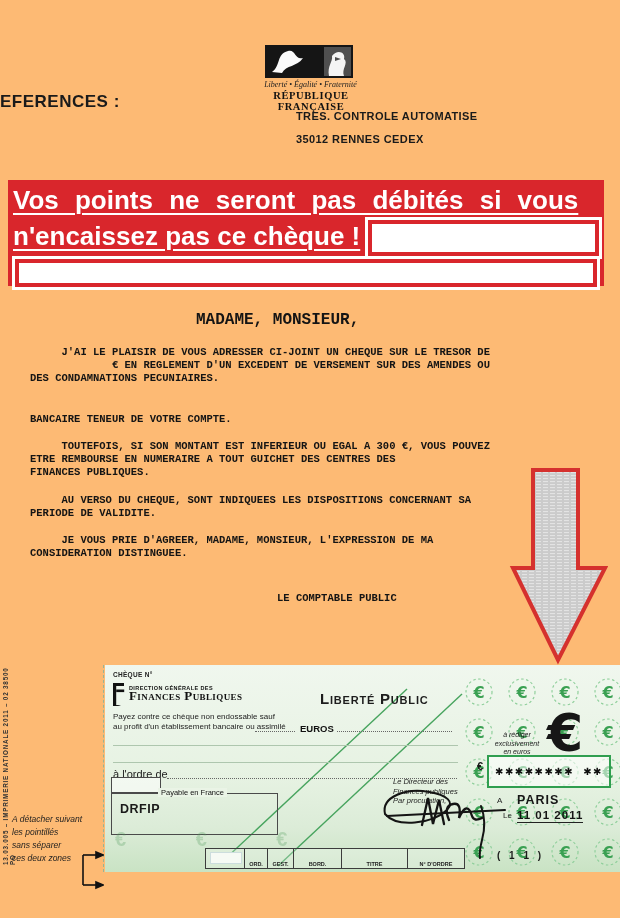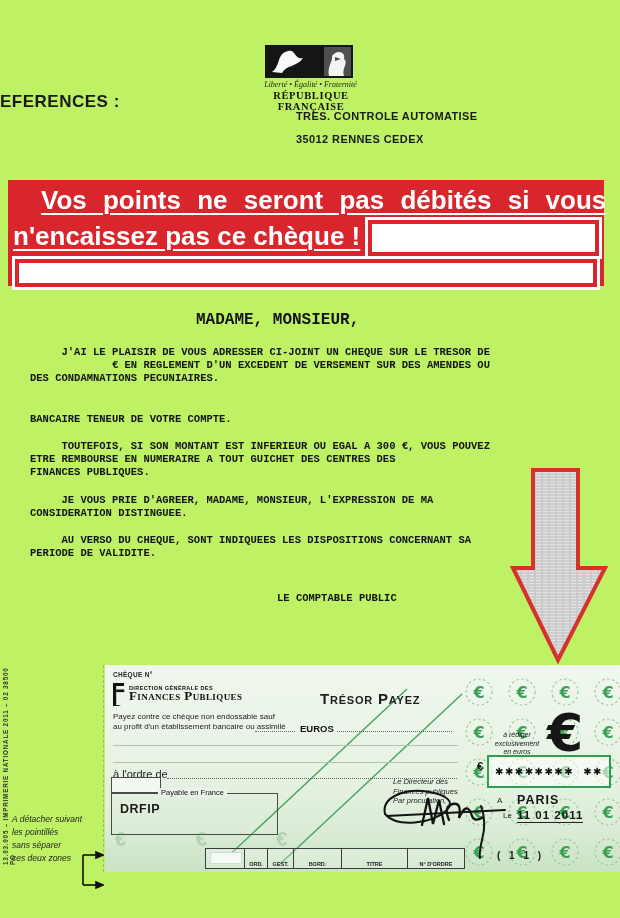--- a/index.html
+++ b/index.html
@@ -1,30 +1,30 @@
 <!DOCTYPE html>
 <html><head>
 <meta charset="utf-8">
 <style>
   html,body{margin:0;padding:0;background:#e9e9e7;}
-  #page{position:relative;width:620px;height:918px;background:#bef264;overflow:hidden;
+  #page{position:relative;width:620px;height:918px;background:#fdba74;overflow:hidden;
         font-family:"Liberation Sans",sans-serif;color:#151515;}
   .abs{position:absolute;}
 
   
   .motto{font-family:"Liberation Serif",serif;font-style:italic;font-size:8px;color:#222;}
   .republique{font-family:"Liberation Serif",serif;font-weight:bold;font-size:10.5px;letter-spacing:.6px;color:#111;}
   .svc{font-weight:bold;font-size:11px;letter-spacing:.4px;color:#1a1a1a;}
   .refs{font-weight:bold;font-size:17px;letter-spacing:.5px;color:#1a1a1a;}
 
   
   #banner{left:8px;top:180px;width:596px;height:106px;background:#d9262c;padding:2px 5px;box-sizing:border-box;}
   .bline{color:#fff;font-weight:bold;font-size:26px;line-height:36px;white-space:nowrap;
          text-decoration:underline;text-decoration-thickness:2px;text-underline-offset:4px;}
-  .bline1{word-spacing:9px;margin-left:28px;}
+  .bline1{word-spacing:9px;}
   #brow2{display:flex;align-items:stretch;height:38px;}
   .whitebox{background:#fff;border:4px solid #d9262c;box-shadow:0 0 0 3px #ffffff;}
   #bwb1{flex:1;margin-left:8px;margin-top:2px;}
   #bwb2{height:20px;margin:3px 2px 0 2px;}
 
   
   #letter{left:30px;top:346px;width:575px;font-family:"Liberation Mono","DejaVu Sans Mono",monospace;
           font-weight:bold;font-size:10.5px;line-height:13.2px;color:#141414;z-index:3;}
   #letter p{margin:0 0 14px 0;white-space:pre;}
   .salutation{left:196px;top:311px;font-family:"Liberation Mono","DejaVu Sans Mono",monospace;
@@ -99,22 +99,22 @@
       <span class="whitebox" id="bwb1"></span>
     </div>
     <div class="whitebox" id="bwb2"></div>
   </div>
 
   <div class="abs salutation">MADAME, MONSIEUR,</div>
   <div class="abs" id="letter">
     <p><span>     J'AI LE PLAISIR DE VOUS ADRESSER CI-JOINT UN CHEQUE SUR LE TRESOR DE</span><br><span>             € EN REGLEMENT D'UN EXCEDENT DE VERSEMENT SUR DES AMENDES OU</span><br><span>DES CONDAMNATIONS PECUNIAIRES.</span></p>
     <p><br><span>BANCAIRE TENEUR DE VOTRE COMPTE.</span></p>
     <p><span>     TOUTEFOIS, SI SON MONTANT EST INFERIEUR OU EGAL A 300 €, VOUS POUVEZ</span><br><span>ETRE REMBOURSE EN NUMERAIRE A TOUT GUICHET DES CENTRES DES</span><br><span>FINANCES PUBLIQUES.</span></p>
+    <p><span>     AU VERSO DU CHEQUE, SONT INDIQUEES LES DISPOSITIONS CONCERNANT SA</span><br><span>PERIODE DE VALIDITE.</span></p>
     <p><span>     JE VOUS PRIE D'AGREER, MADAME, MONSIEUR, L'EXPRESSION DE MA</span><br><span>CONSIDERATION DISTINGUEE.</span></p>
-    <p><span>     AU VERSO DU CHEQUE, SONT INDIQUEES LES DISPOSITIONS CONCERNANT SA</span><br><span>PERIODE DE VALIDITE.</span></p>
   </div>
   <div class="abs signoff">LE COMPTABLE PUBLIC</div>
 
   <svg class="abs" id="big-arrow" width="100" height="200" viewBox="0 0 100 200">
     <defs>
       <pattern id="hatch" width="7" height="3" patternUnits="userSpaceOnUse">
         <rect width="7" height="3" fill="#cbcbcb"></rect>
         <rect y="1.2" width="5" height="0.9" fill="#e9e9e9"></rect>
       </pattern>
     </defs>
@@ -142,21 +142,21 @@
 
     <svg class="abs" style="left:6px;top:17px" width="15" height="25" viewBox="0 0 15 25">
       <rect x="2" y="1" width="3.2" height="23" fill="#111"></rect>
       <rect x="2" y="1" width="11" height="3" fill="#111"></rect>
       <rect x="5.2" y="7.5" width="8" height="2.6" fill="#111"></rect>
       <path d="M2,24 q4,-2 8,0 z" fill="#111"></path>
     </svg>
     <div class="abs dg1" style="left:24px;top:20px">DIRECTION GÉNÉRALE DES</div>
     <div class="abs dg2" style="left:24px;top:25px">Finances Publiques</div>
 
-    <div class="abs tresor" style="left:215px;top:25px">Trésor Payez</div>
+    <div class="abs tresor" style="left:215px;top:25px">Liberté Public</div>
 
     <div class="abs payez" style="left:8px;top:47px">
       <span>Payez contre ce chèque non endossable sauf</span><br>
       <span>au profit d'un établissement bancaire ou assimilé</span>
     </div>
 
     <div class="abs dotline" style="left:150px;top:57px;width:40px"></div>
     <div class="abs euros" style="left:195px;top:58px">EUROS</div>
     <div class="abs dotline" style="left:232px;top:57px;width:115px"></div>
 

